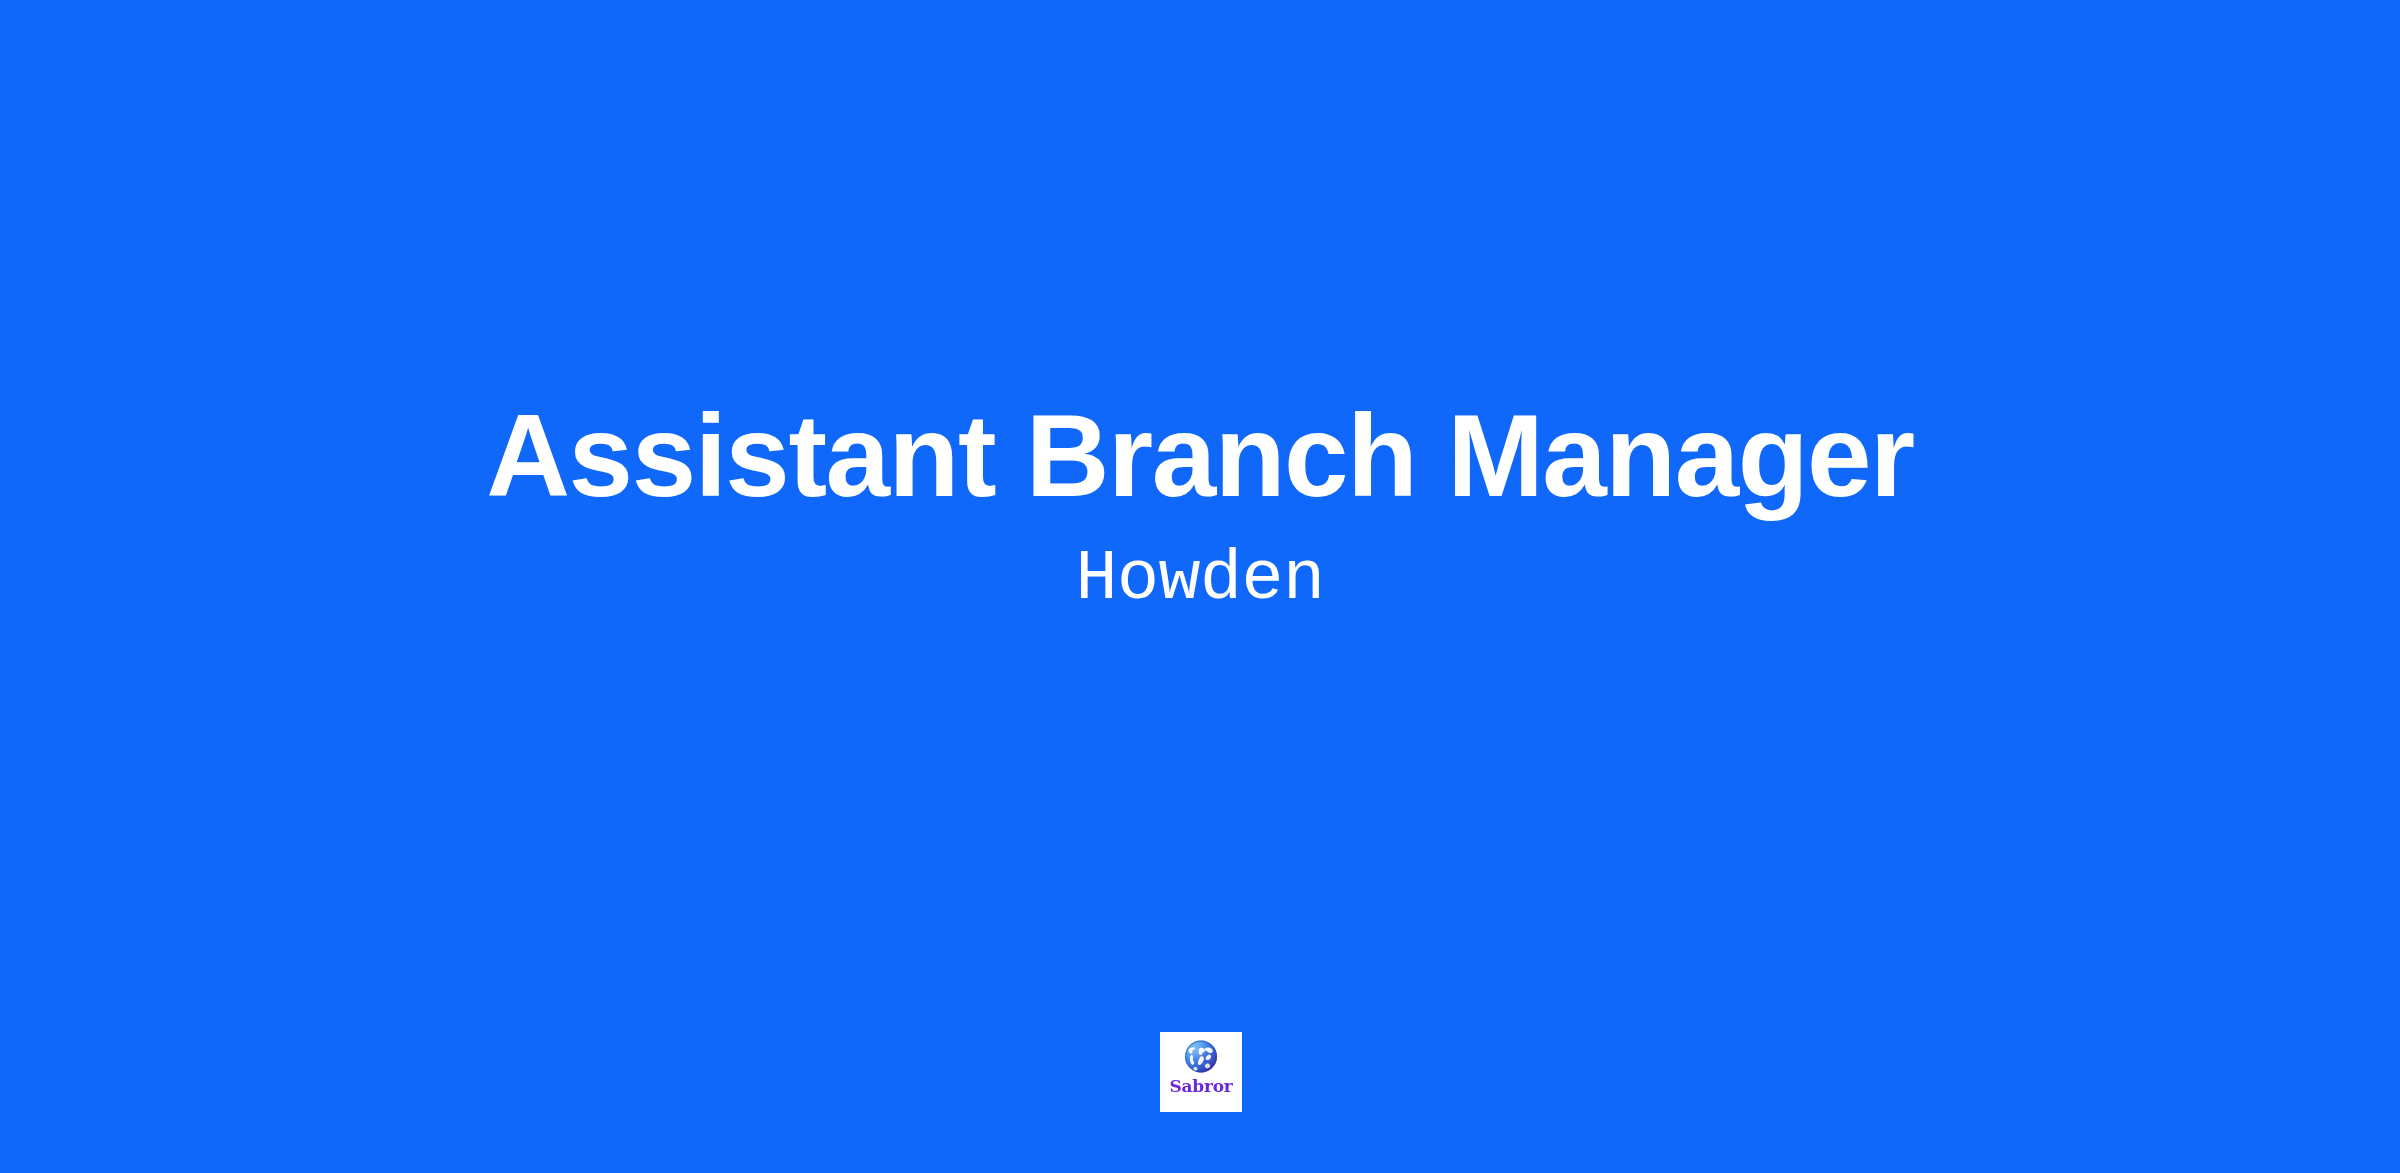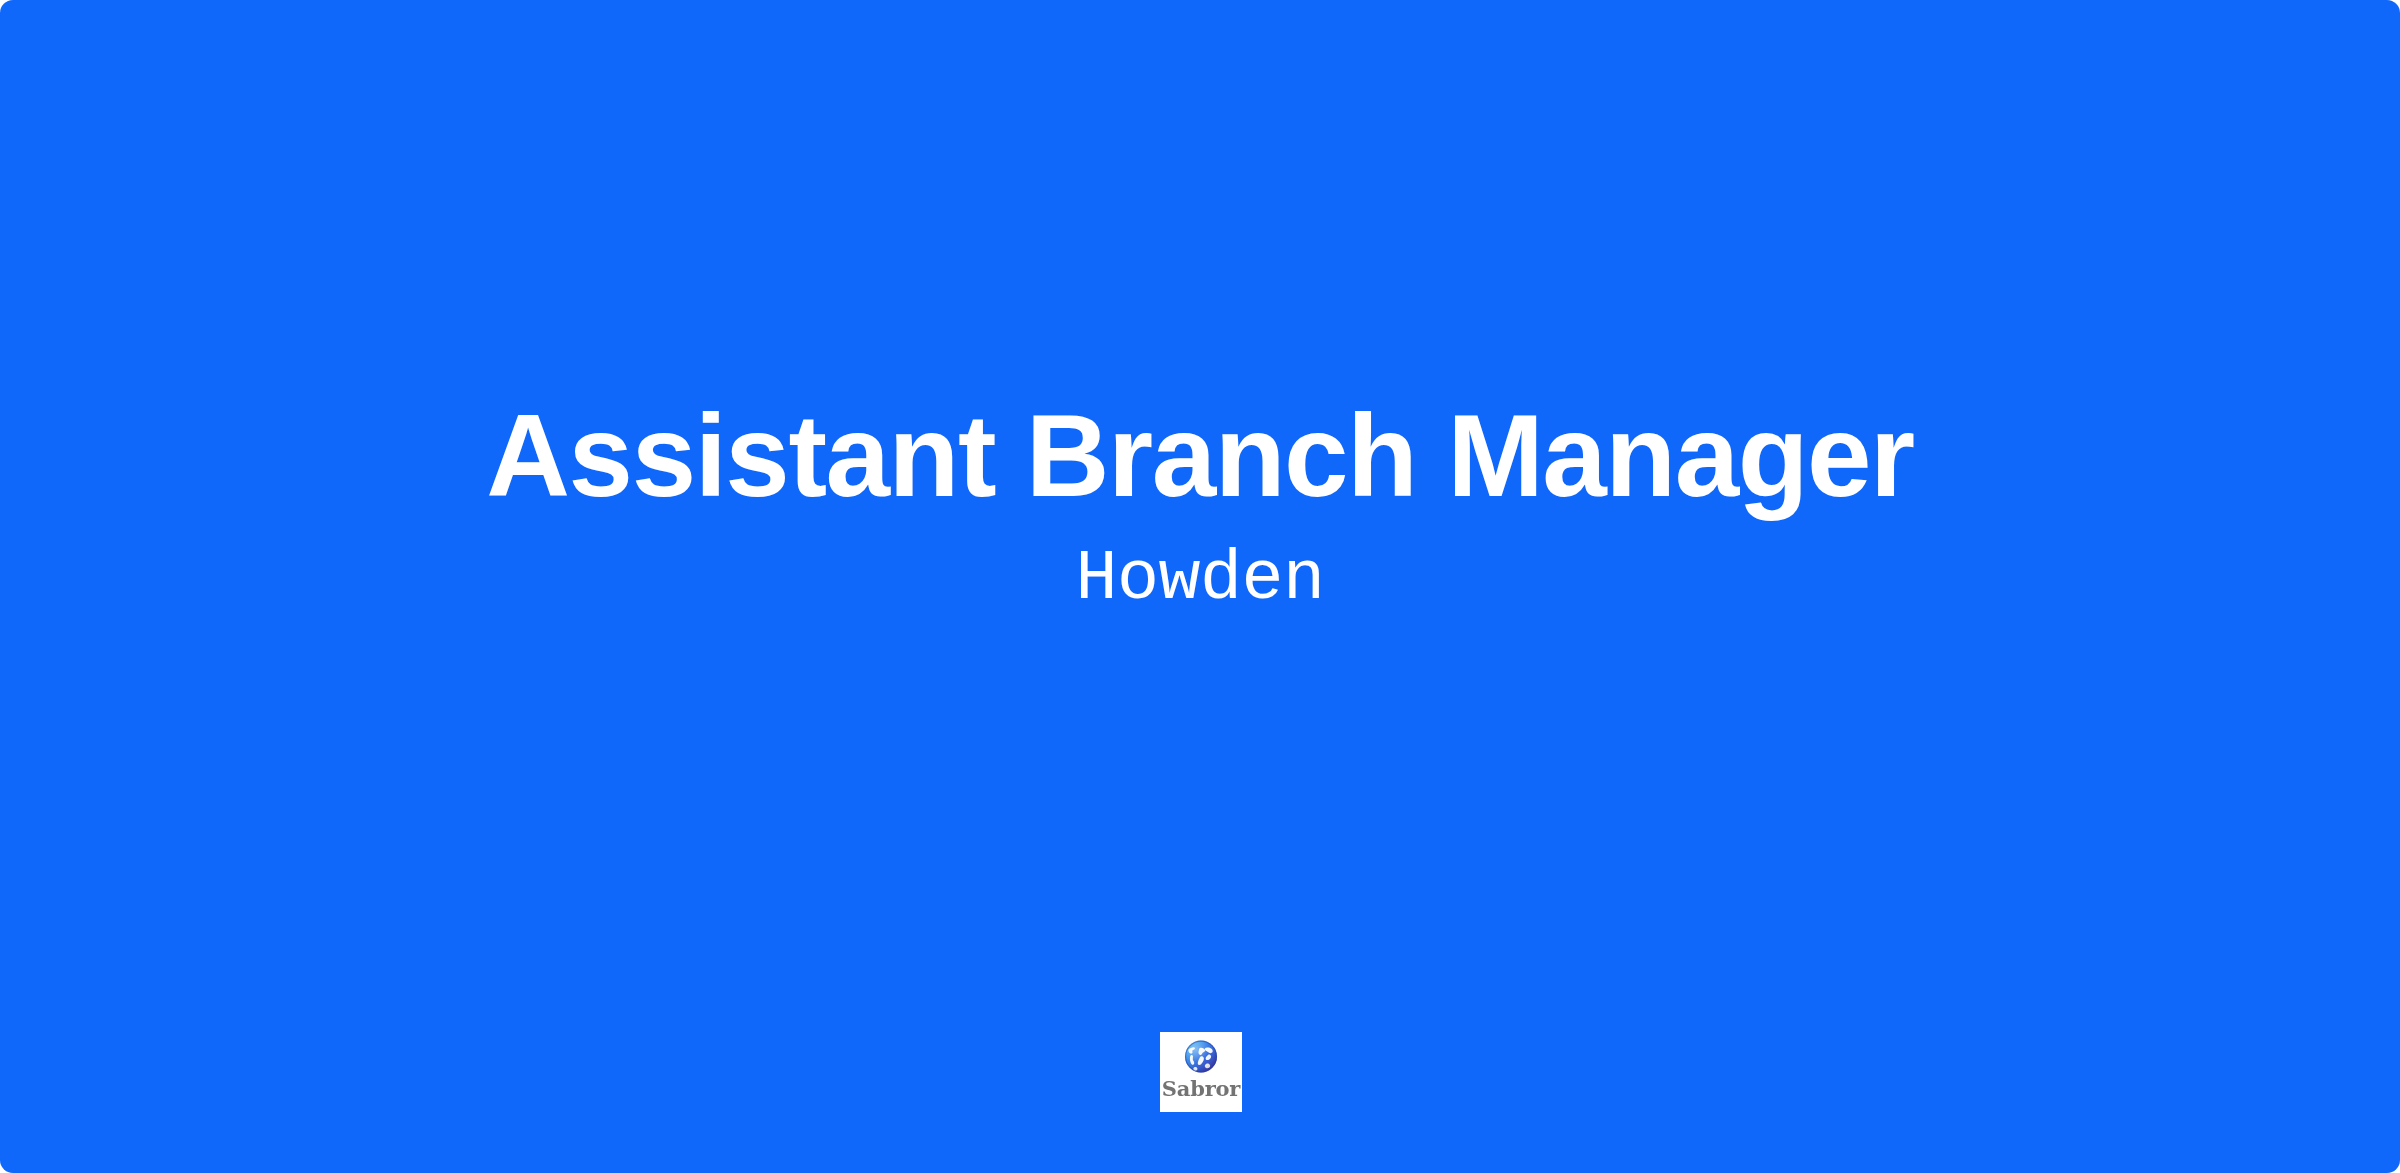--- a/index.html
+++ b/index.html
@@ -14,21 +14,20 @@
     font-family: "Liberation Sans", sans-serif;
     -webkit-font-smoothing: antialiased;
   }
 
   .hero {
     position: relative;
     width: 2400px;
     height: 1173px;
     background: #1068fb;
     box-sizing: border-box;
-    border-radius: 13px;
   }
 
   
   .hero-text {
     position: absolute;
     left: 0;
     top: 0;
     width: 2400px;
     text-align: center;
   }
@@ -87,24 +86,24 @@
     height: 40px;
     display: block;
     flex: 0 0 auto;
   }
 
   .logo-wordmark {
     display: block;
     margin-top: 1px;
     font-family: "DejaVu Serif", "Liberation Serif", serif;
     font-weight: 700;
-    font-size: 21px;
+    font-size: 17px;
     line-height: 1;
     letter-spacing: -0.2px;
-    color: #737373;
+    color: #6d28d9;
     white-space: nowrap;
   }
 </style>
 </head>
 <body>
 
 <div class="hero">
 
   <div class="hero-text">
     <h1 class="job-title">Assistant Branch Manager</h1>

